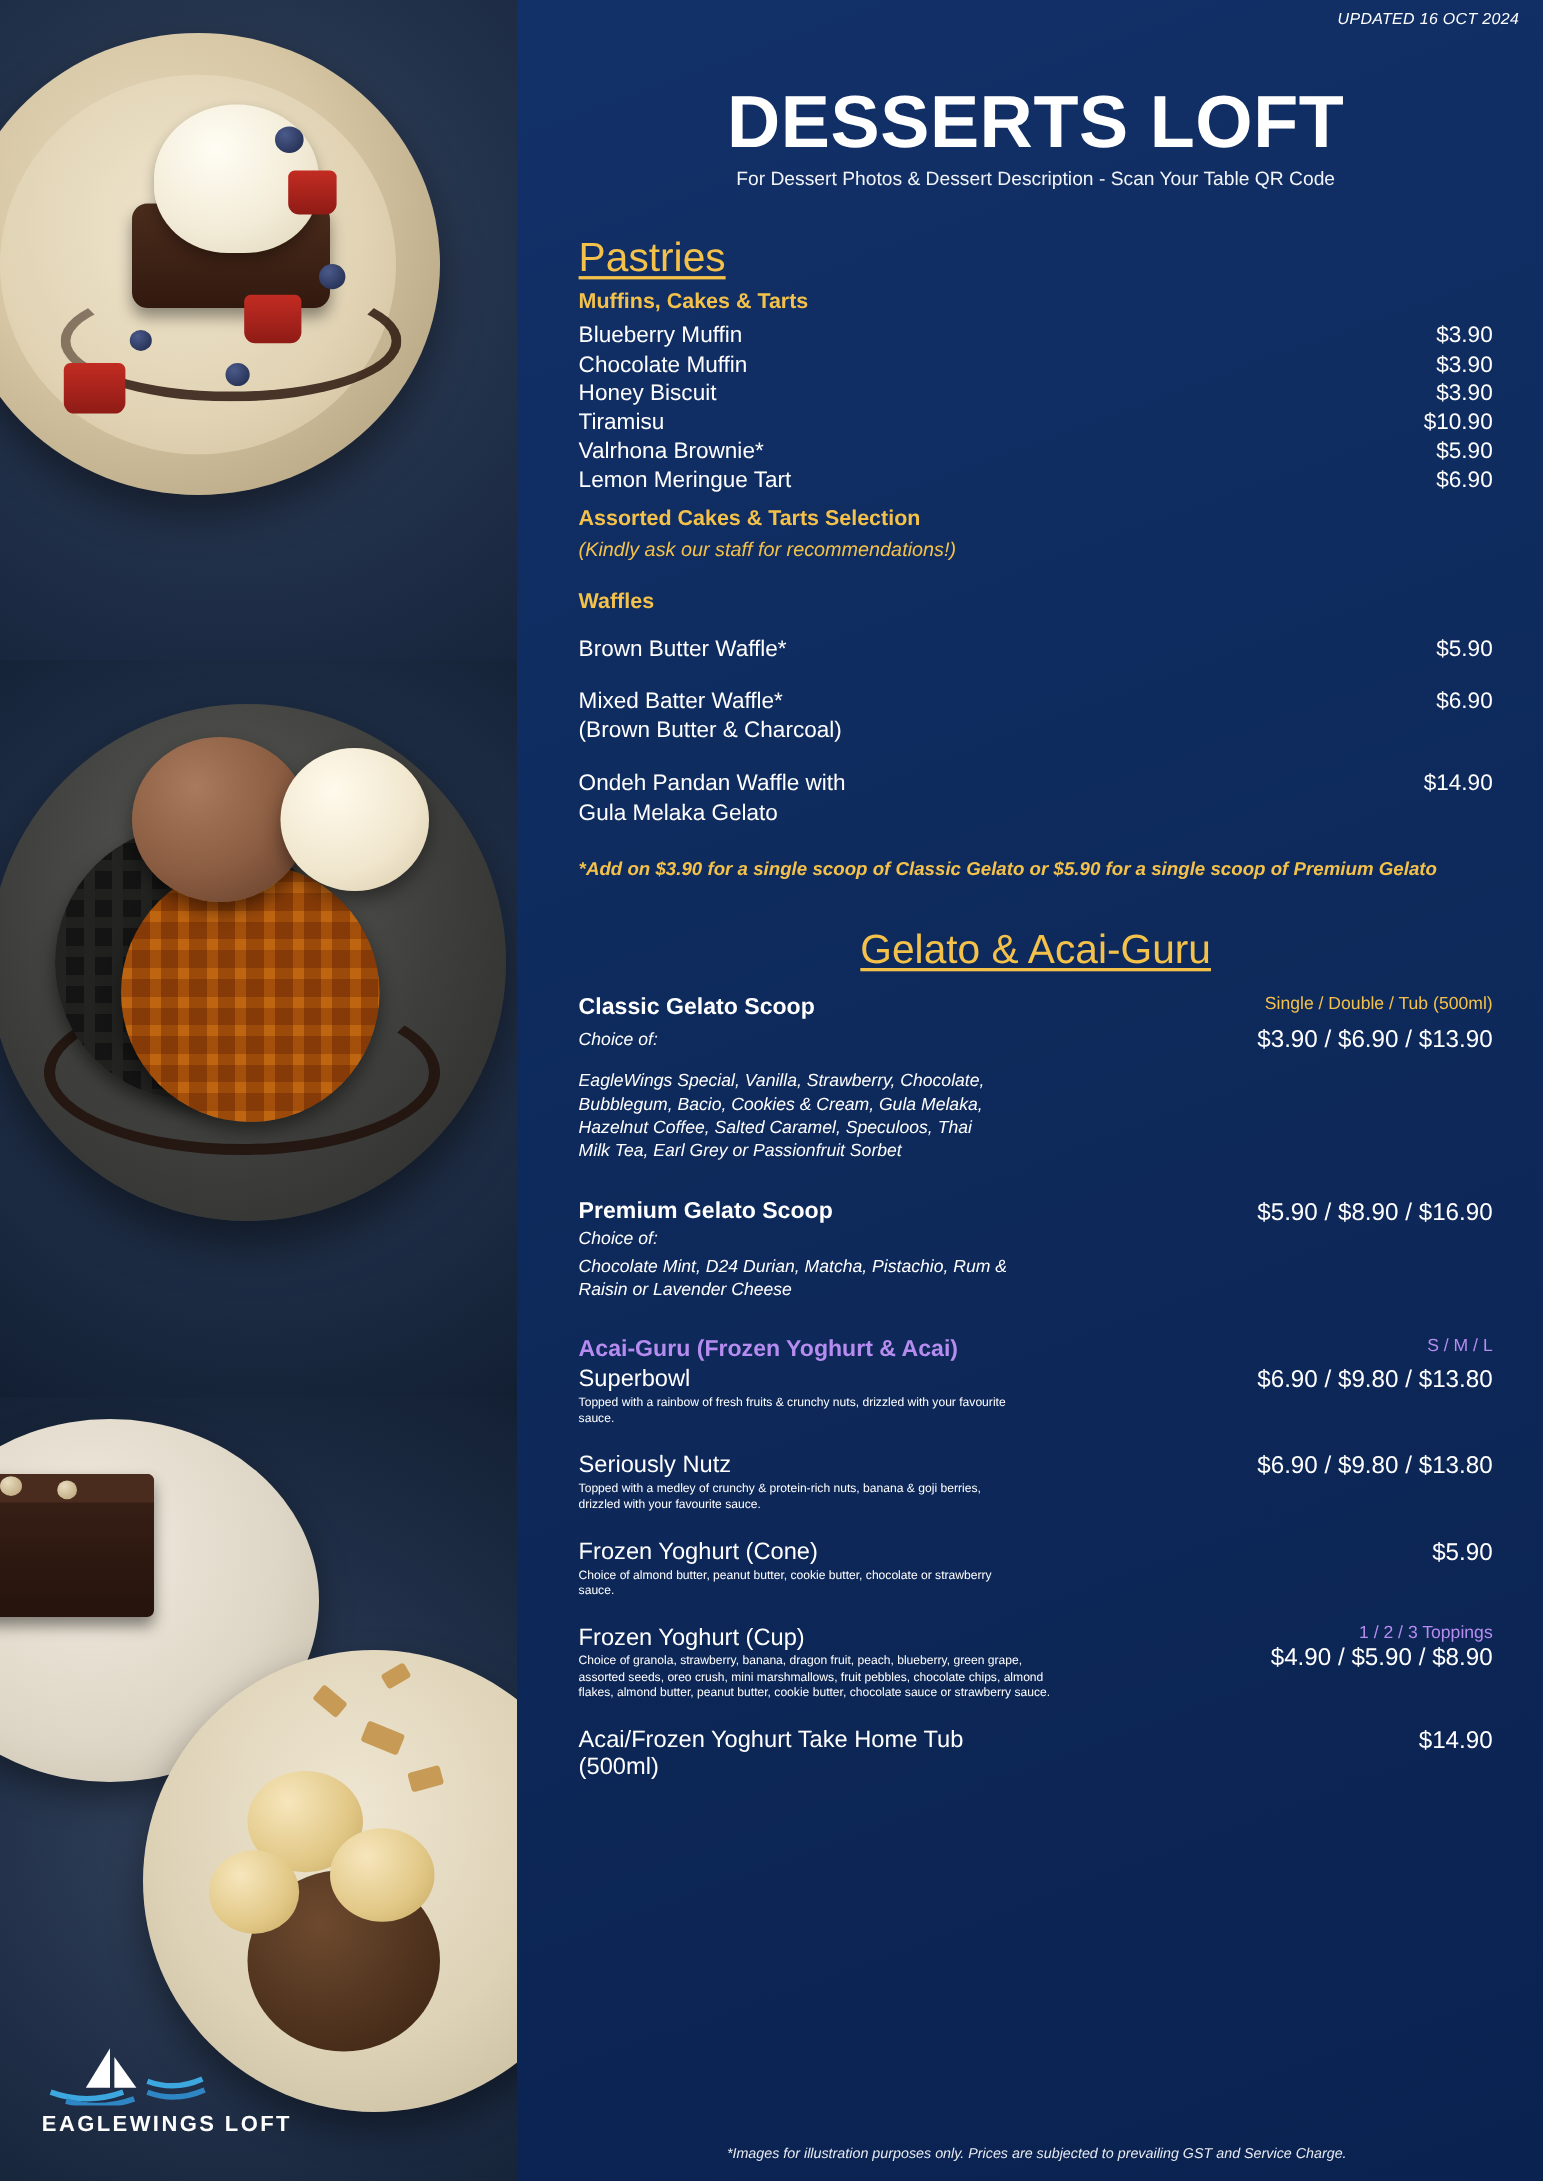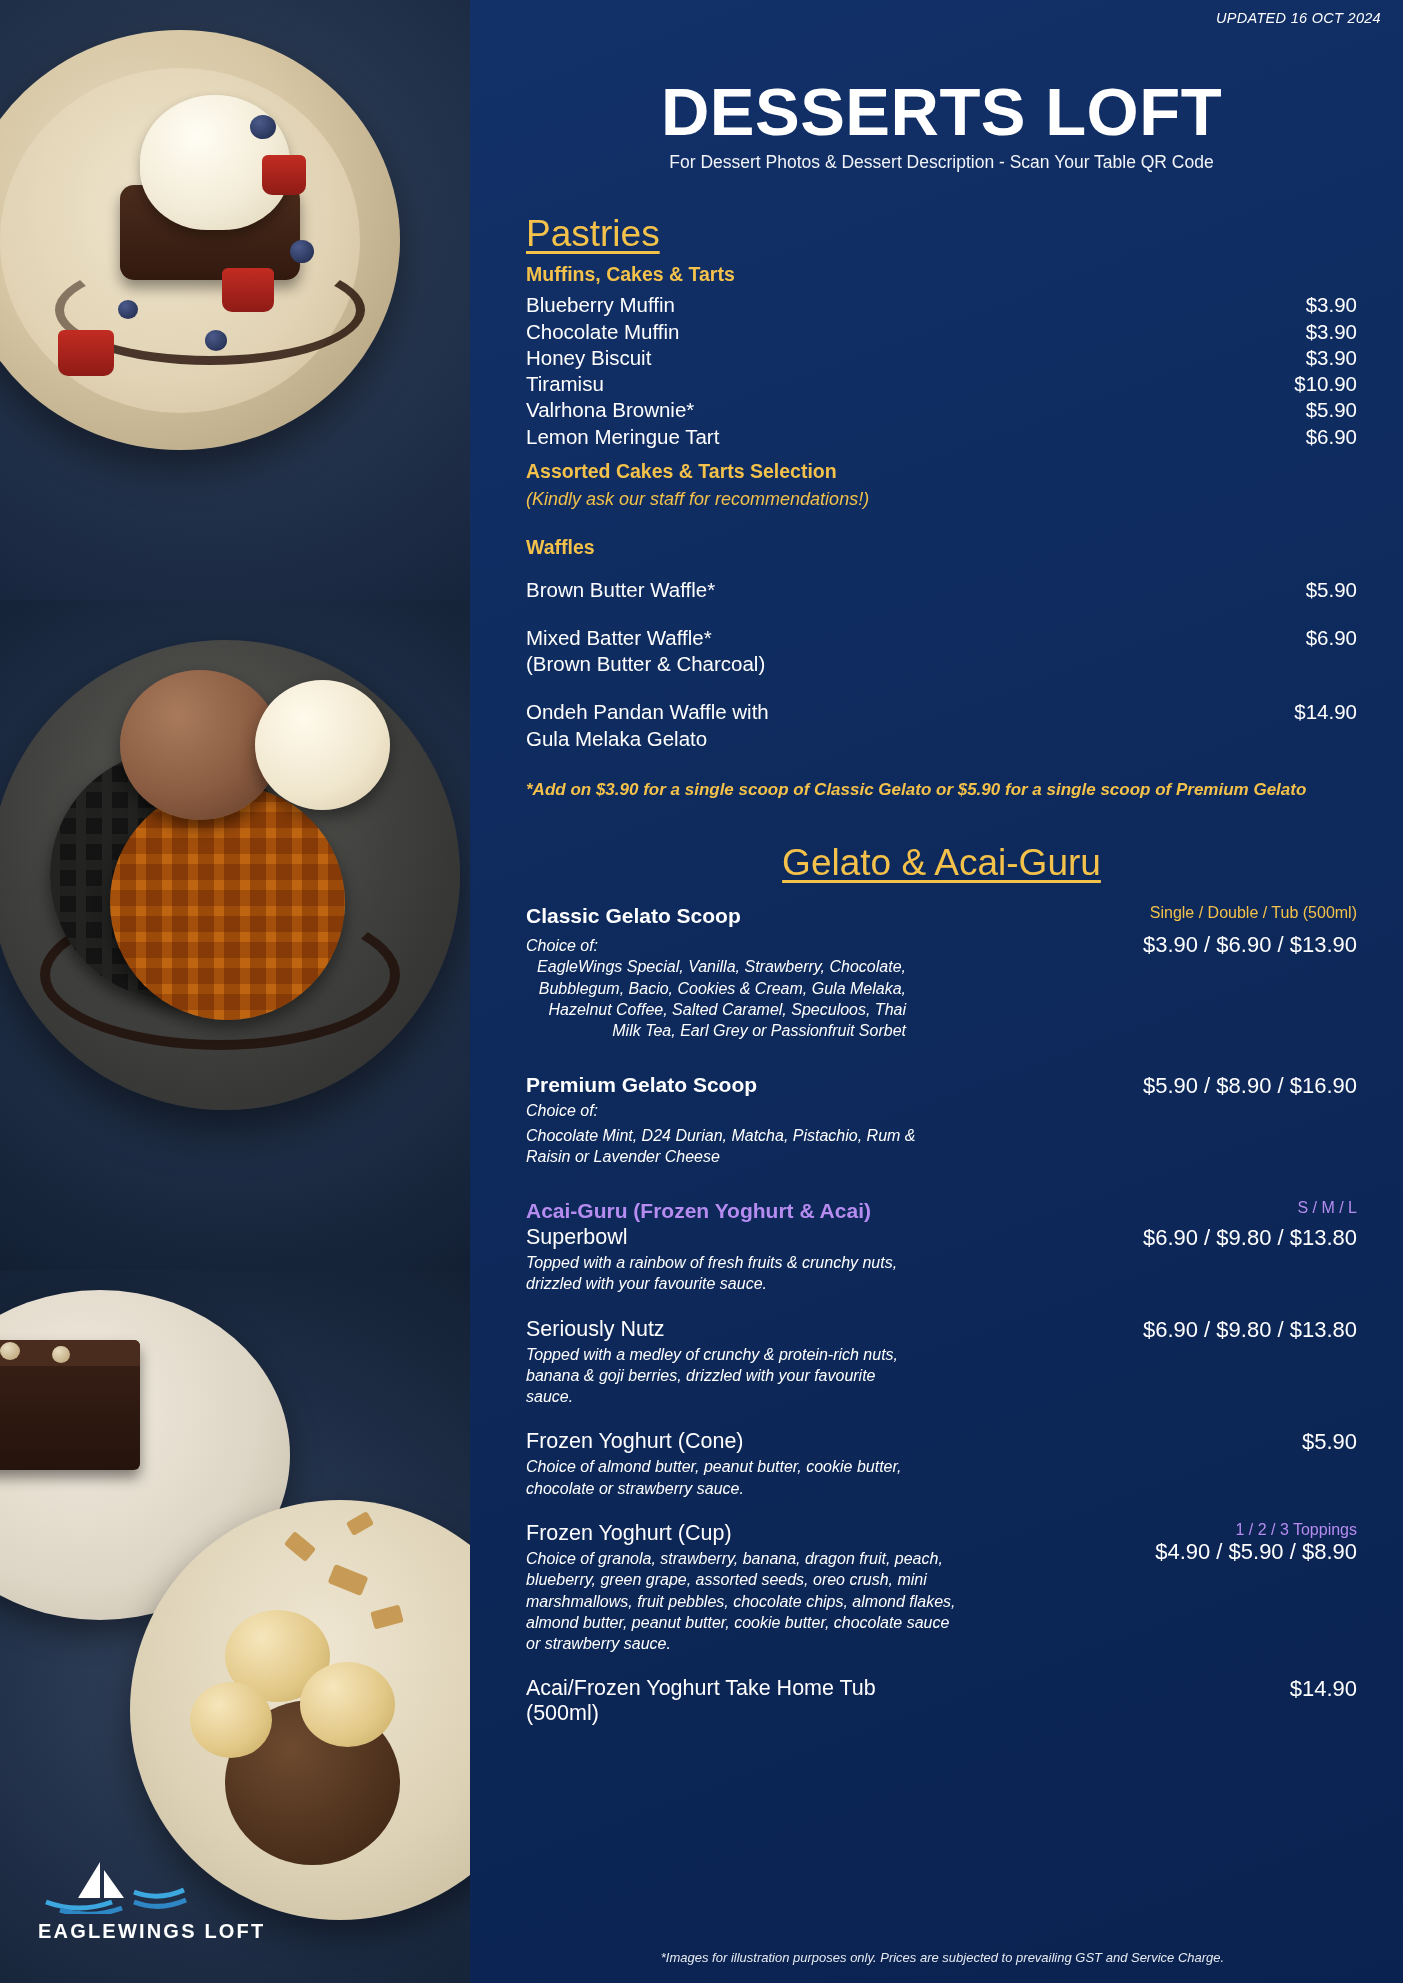--- a/index.html
+++ b/index.html
@@ -206,21 +206,21 @@
   .choice {
     font-size: 16px; font-style: italic; line-height: 1.33; color: #ffffff; margin-top: 3px;
   }
   .sizes { font-size: 16px; color: #f4c24a; text-align: right; white-space: nowrap; }
   .sizes.purple { color: #b68cf0; }
   .price-lg { font-size: 22px; color: #ffffff; white-space: nowrap; text-align: center; }
   .grid2 { display: flex; justify-content: space-between; align-items: flex-start; }
   .grid2 .left { flex: 1 1 auto; padding-right: 18px; }
   .grid2 .right { flex: 0 0 auto; text-align: right; }
   .item-name { font-size: 21.5px; color: #ffffff; }
-  .desc { font-size: 16px; font-style: italic; line-height: 1.33; color: #ffffff; margin-top: 2px; }
+  .desc { font-size: 11px; line-height: 1.33; color: #ffffff; margin-top: 2px; }
   .footnote {
     position: absolute; left: 12px; right: 0; bottom: 18px; text-align: center;
     font-size: 13px; font-style: italic; color: #e7eaf0;
   }
 </style>
 </head>
 <body>
 
 <div class="page">
 
@@ -356,21 +356,21 @@
       <div class="left">
         <div class="item-head">Classic Gelato Scoop</div>
       </div>
       <div class="right">
         <div class="sizes">Single / Double / Tub (500ml)</div>
       </div>
     </div>
     <div class="grid2" style="margin-top:4px;">
       <div class="left">
         <div class="choice">Choice of:</div>
-        <div class="choice" style="margin-top:0;max-width:380px;text-align:right;">EagleWings Special, Vanilla, Strawberry, Chocolate, Bubblegum, Bacio, Cookies &amp; Cream, Gula Melaka, Hazelnut Coffee, Salted Caramel, Speculoos, Thai Milk Tea, Earl Grey or Passionfruit Sorbet</div>
+        <div class="choice" style="margin-top:16px;max-width:380px;">EagleWings Special, Vanilla, Strawberry, Chocolate, Bubblegum, Bacio, Cookies &amp; Cream, Gula Melaka, Hazelnut Coffee, Salted Caramel, Speculoos, Thai Milk Tea, Earl Grey or Passionfruit Sorbet</div>
       </div>
       <div class="right">
         <div class="price-lg">$3.90 / $6.90 / $13.90</div>
       </div>
     </div>
 
     <div class="gap-l"></div>
     <div class="grid2">
       <div class="left">
         <div class="item-head">Premium Gelato Scoop</div>

